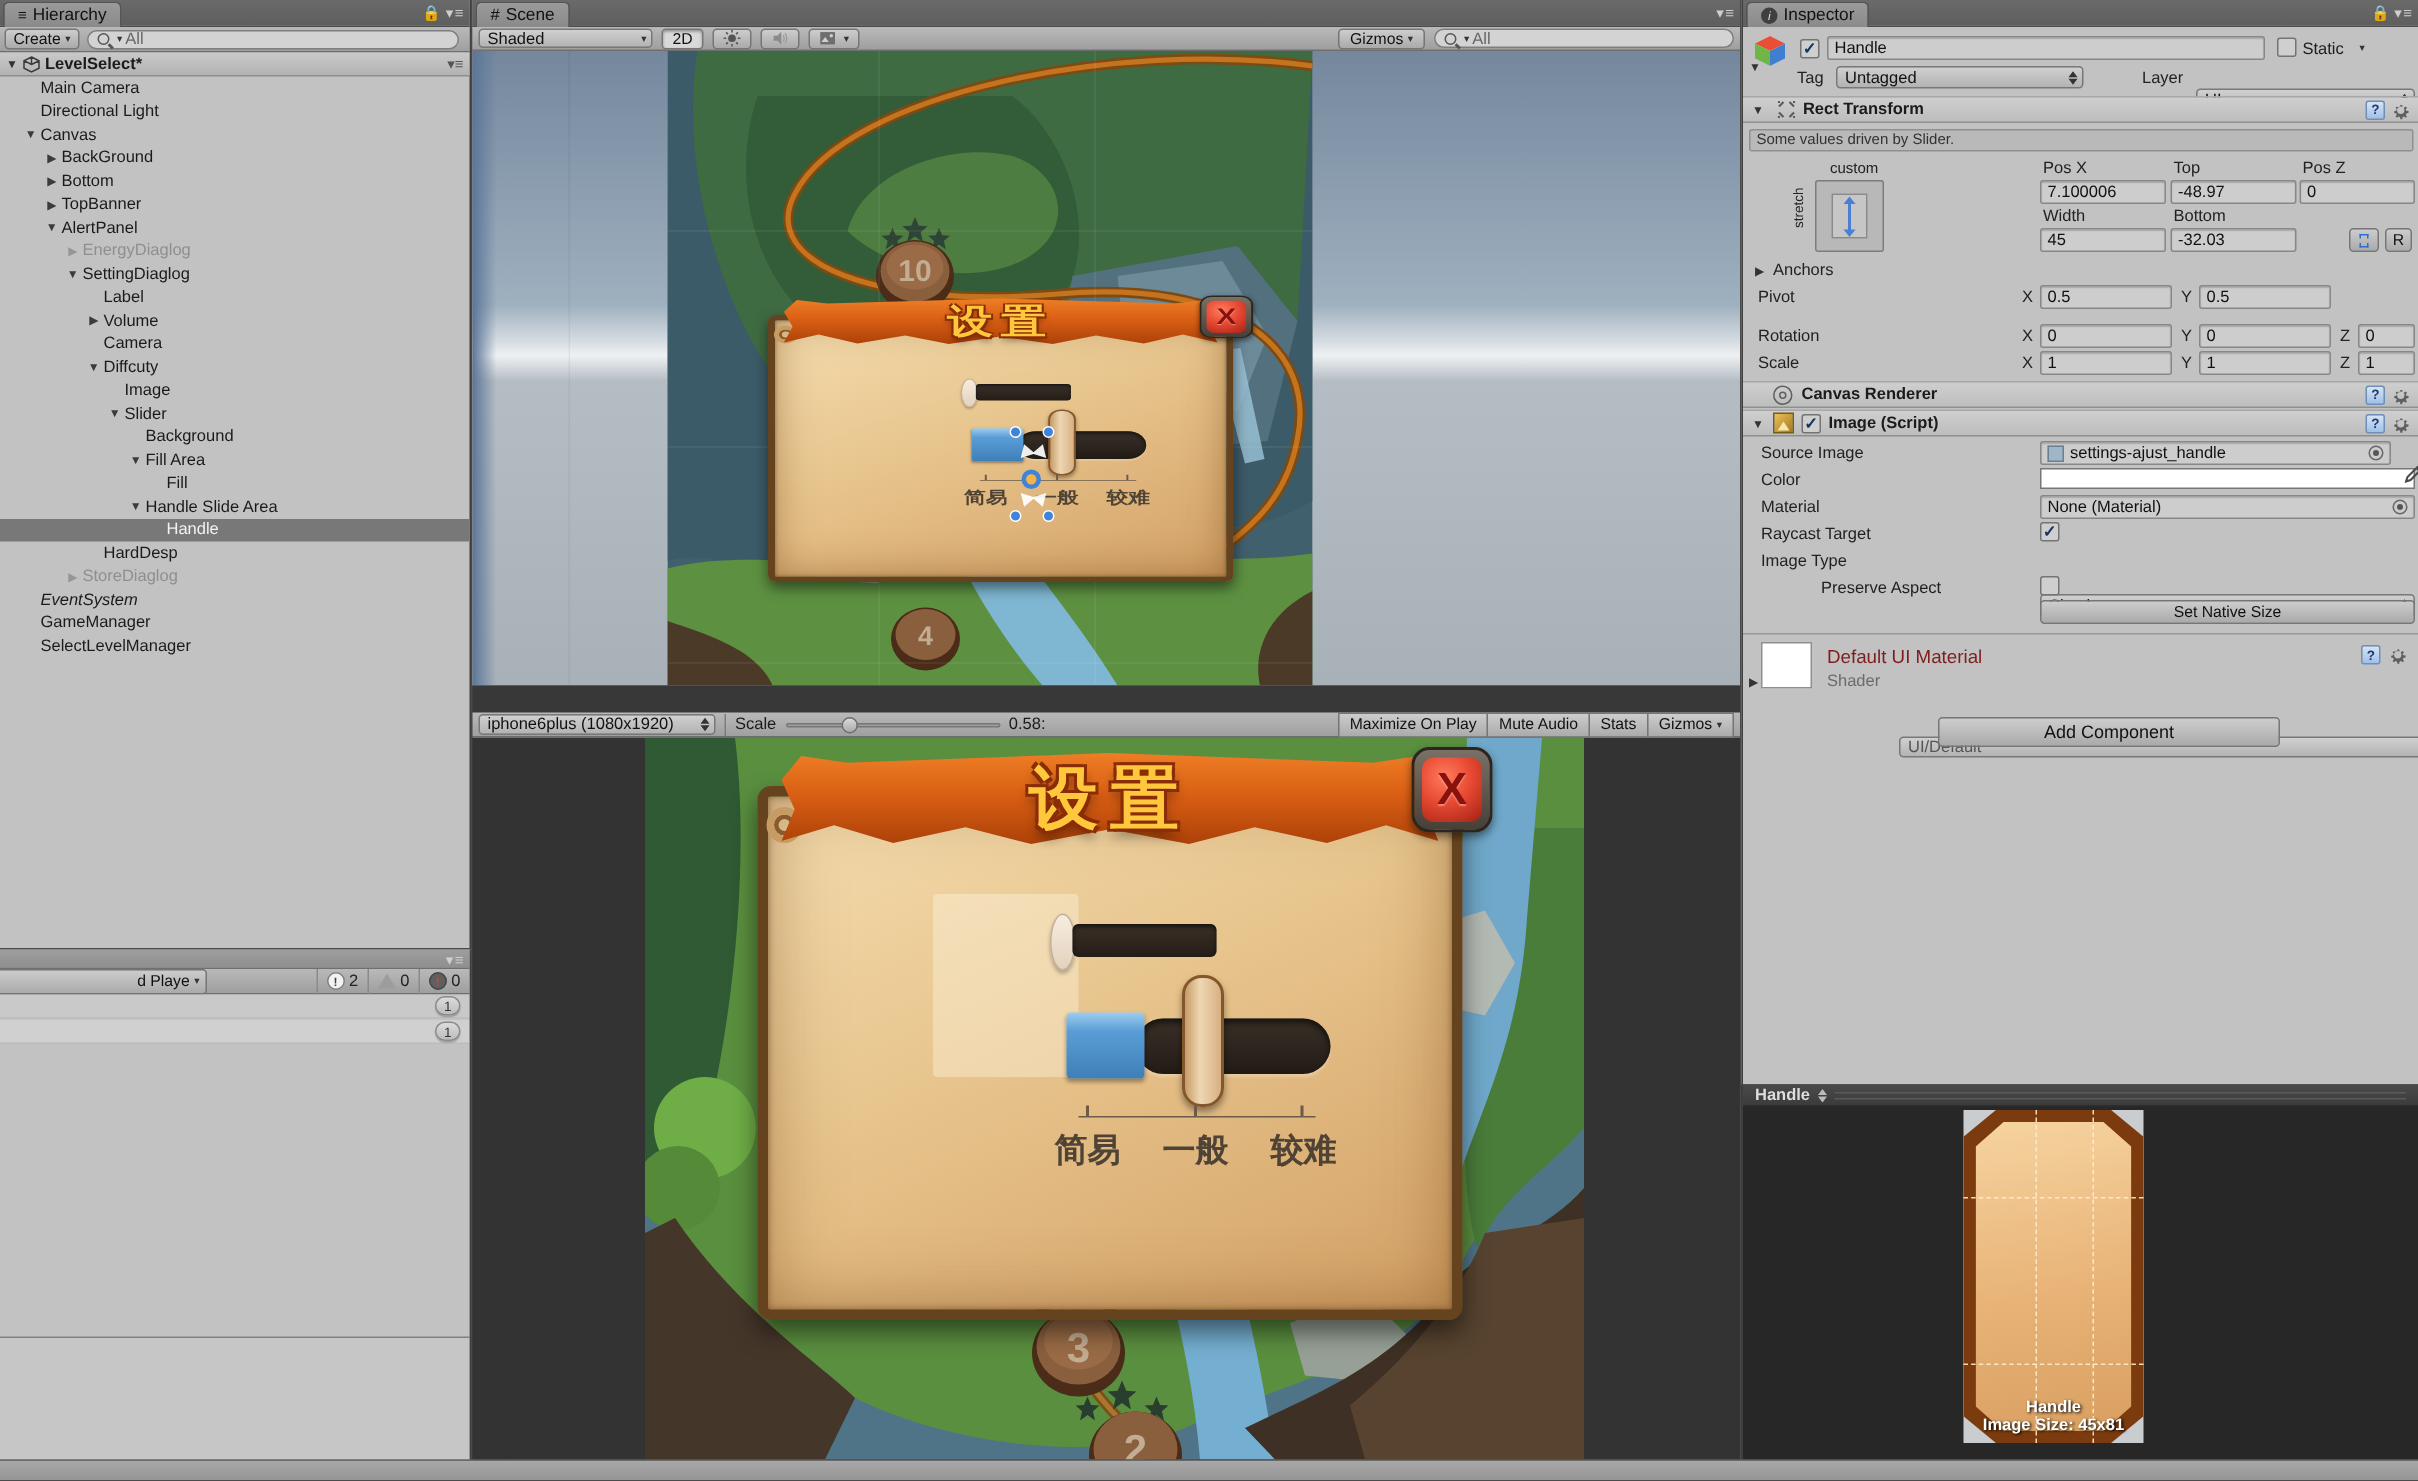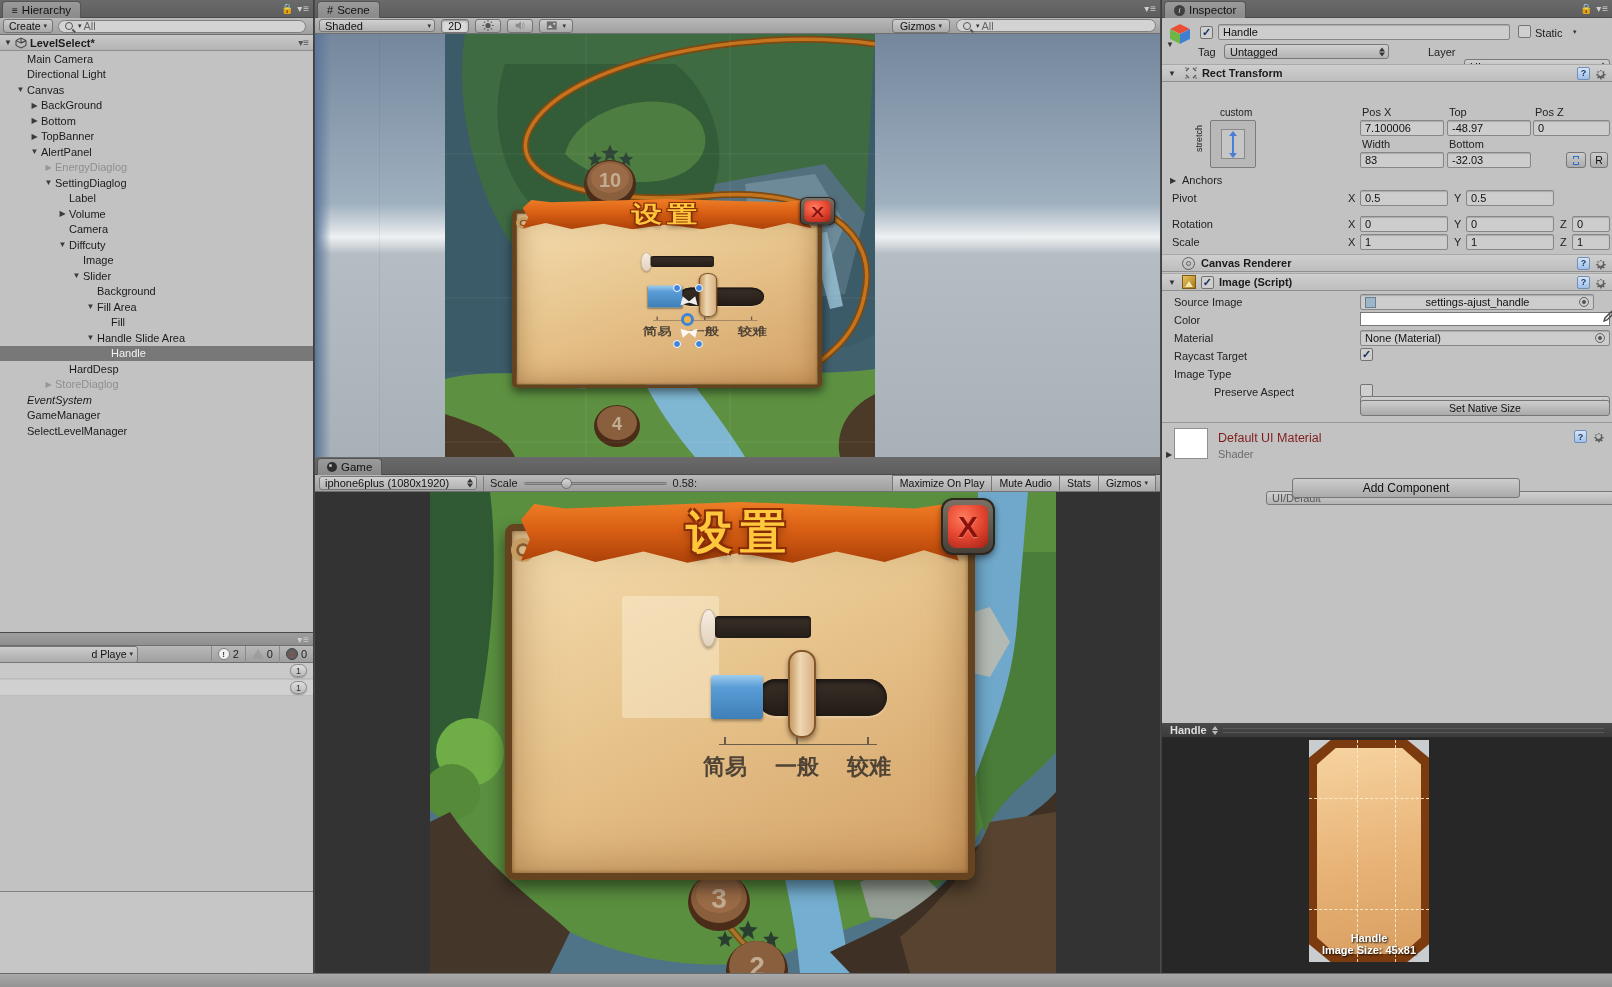--- a/index.html
+++ b/index.html
@@ -390,28 +390,20 @@
         <div class="gtri up" style="left:364px;top:262px;transform:rotate(-18deg);"></div>
         <div class="gtri up" style="left:374px;top:262px;transform:rotate(18deg);"></div>
         <div class="gtri dn" style="left:364px;top:296px;transform:rotate(18deg);"></div>
         <div class="gtri dn" style="left:374px;top:296px;transform:rotate(-18deg);"></div>
         <div class="gpivot" style="left:366px;top:279px;"></div>
       </div>
     </div>
   </div>
 
   <div class="abs" style="left:315px;top:457px;width:845px;height:516px;background:#383838;">
-    <div class="tabbar abs" style="left:0;top:0;right:0;height:18px;">
-      <div class="tab">
-        <span style="width:10px;height:10px;border-radius:50%;background:#2e2e2e;display:inline-block;position:relative;">
-            <span style="position:absolute;left:2px;top:2px;width:3px;height:3px;border-radius:50%;background:#bbb;"></span>
-          </span>
-        <span>Game</span>
-      </div>
-    </div>
     <div class="toolbar abs" style="left:0;top:18px;right:0;height:17px;padding:0 4px;gap:6px;">
       <div class="ddfield" style="width:158px;height:14px;">
         <span>iphone6plus (1080x1920)</span>
         <span class="updown">
             <i class="u"></i>
             <i class="d"></i>
           </span>
       </div>
       <div style="width:1px;height:15px;background:#7d7d7d;"></div>
       <span>Scale</span>
@@ -570,37 +562,40 @@
             <path d="M2 9 L5 12 M2 11.4 V12 H2.6"></path>
             <path d="M9 12 L12 9 M11.4 12 H12 V11.4"></path>
           </g>
         </svg>
       <span class="bold">Rect Transform</span>
       <span class="helpicon" style="margin-left:auto;">?</span>
       <svg class="gearicon" style="margin:0 6px 0 4px;" viewBox="0 0 16 16">
           <path d="M8 5a3 3 0 1 0 0 6 3 3 0 0 0 0-6zm6.5 3.8-.2 1.5-1.7.3c-.1.4-.3.8-.5 1.1l1 1.4-1.1 1.1-1.4-1c-.3.2-.7.4-1.1.5l-.3 1.7H7.7l-.3-1.7c-.4-.1-.8-.3-1.1-.5l-1.4 1-1.1-1.1 1-1.4c-.2-.3-.4-.7-.5-1.1l-1.7-.3v-1.5l1.7-.3c.1-.4.3-.8.5-1.1l-1-1.4 1.1-1.1 1.4 1c.3-.2.7-.4 1.1-.5l.3-1.7h1.5l.3 1.7c.4.1.8.3 1.1.5l1.4-1 1.1 1.1-1 1.4c.2.3.4.7.5 1.1l1.7.2z" fill="#5f5f5f"></path>
         </svg>
     </div>
+    <div class="abs" style="left:4px;top:86px;width:443px;height:15px;background:#b9b9b9;border:1px solid #909090;border-radius:2px;display:flex;align-items:center;padding:0 4px;font-size:10px;color:#333;">
+      <span>Some values driven by Slider.</span>
+    </div>
 
     <span class="abs minilab" style="left:200px;top:106px;">Pos X</span>
     <span class="abs minilab" style="left:287px;top:106px;">Top</span>
     <span class="abs minilab" style="left:373px;top:106px;">Pos Z</span>
     <div class="tfield abs" style="left:198px;top:120px;width:84px;">
         <span>7.100006</span>
       </div>
     <div class="tfield abs" style="left:285px;top:120px;width:84px;">
         <span>-48.97</span>
       </div>
     <div class="tfield abs" style="left:371px;top:120px;width:77px;">
         <span>0</span>
       </div>
     <span class="abs minilab" style="left:200px;top:138px;">Width</span>
     <span class="abs minilab" style="left:287px;top:138px;">Bottom</span>
     <div class="tfield abs" style="left:198px;top:152px;width:84px;">
-        <span>83</span>
+        <span>45</span>
       </div>
     <div class="tfield abs" style="left:285px;top:152px;width:84px;">
         <span>-32.03</span>
       </div>
     <button class="ubtn abs" style="left:404px;top:152px;width:20px;height:16px;">
         <span style="width:9px;height:9px;border:1px dashed #2c6fce;display:inline-block;"></span>
       </button>
     <button class="ubtn abs" style="left:428px;top:152px;width:18px;height:16px;">
         <span>R</span>
       </button>
@@ -673,21 +668,21 @@
         </span>
       <span class="chk" style="margin-left:5px;">✓</span>
       <span class="bold" style="margin-left:5px;">Image (Script)</span>
       <span class="helpicon" style="margin-left:auto;">?</span>
       <svg class="gearicon" style="margin:0 6px 0 4px;" viewBox="0 0 16 16">
           <path d="M8 5a3 3 0 1 0 0 6 3 3 0 0 0 0-6zm6.5 3.8-.2 1.5-1.7.3c-.1.4-.3.8-.5 1.1l1 1.4-1.1 1.1-1.4-1c-.3.2-.7.4-1.1.5l-.3 1.7H7.7l-.3-1.7c-.4-.1-.8-.3-1.1-.5l-1.4 1-1.1-1.1 1-1.4c-.2-.3-.4-.7-.5-1.1l-1.7-.3v-1.5l1.7-.3c.1-.4.3-.8.5-1.1l-1-1.4 1.1-1.1 1.4 1c.3-.2.7-.4 1.1-.5l.3-1.7h1.5l.3 1.7c.4.1.8.3 1.1.5l1.4-1 1.1 1.1-1 1.4c.2.3.4.7.5 1.1l1.7.2z" fill="#5f5f5f"></path>
         </svg>
     </div>
 
     <span class="abs minilab" style="left:12px;top:296px;">Source Image</span>
-    <div class="tfield abs" style="left:198px;top:294px;width:234px;gap:4px;text-align:center;">
+    <div class="tfield abs" style="left:198px;top:294px;width:234px;gap:4px;">
       <span style="width:11px;height:11px;background:#9fb6c8;border:1px solid #6a7f90;display:inline-block;flex:0 0 11px;"></span>
       <span style="flex:1;overflow:hidden;">settings-ajust_handle</span>
       <span class="picker"></span>
     </div>
 
     <span class="abs minilab" style="left:12px;top:314px;">Color</span>
     <div class="abs" style="left:198px;top:312px;width:250px;height:14px;background:#ffffff;border:1px solid #777;"></div>
     <svg class="abs" width="12" height="12" viewBox="0 0 12 12" style="left:441px;top:310px;">
         <path d="M1 11 L2 8 L8 2 L10 4 L4 10 Z M8 1 L11 4" stroke="#4a4a4a" stroke-width="1.4" fill="none"></path>
       </svg>

